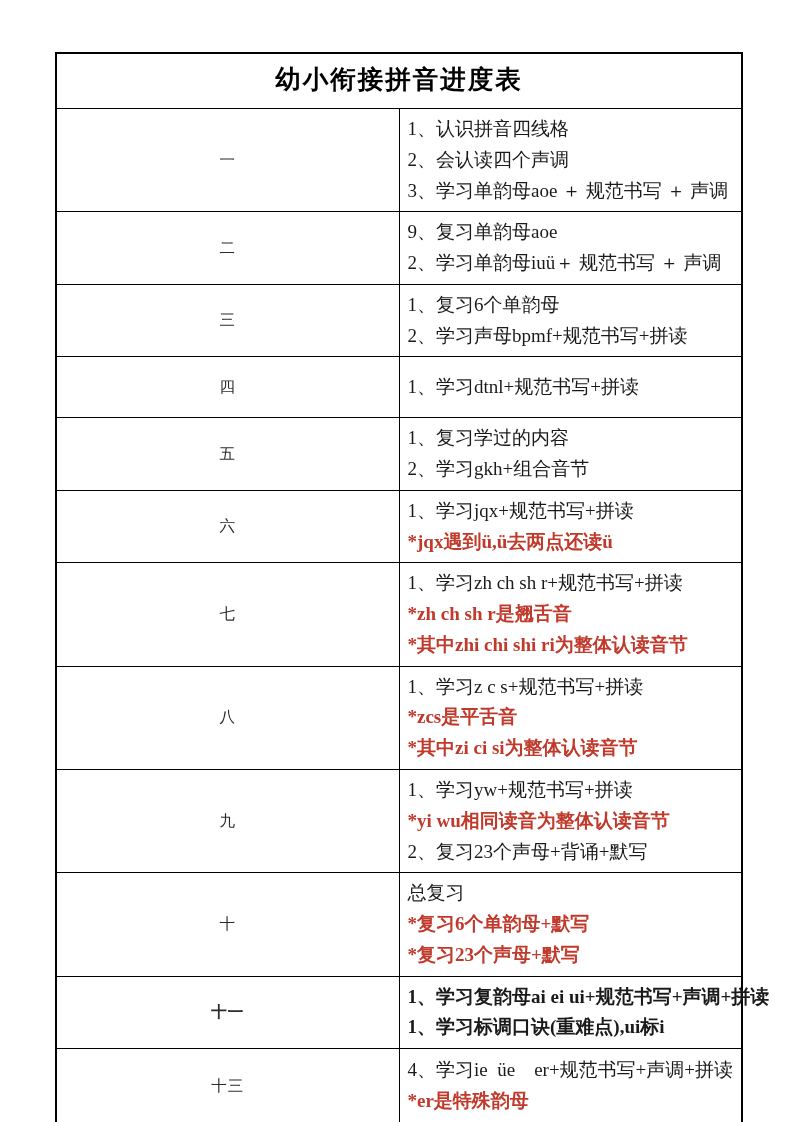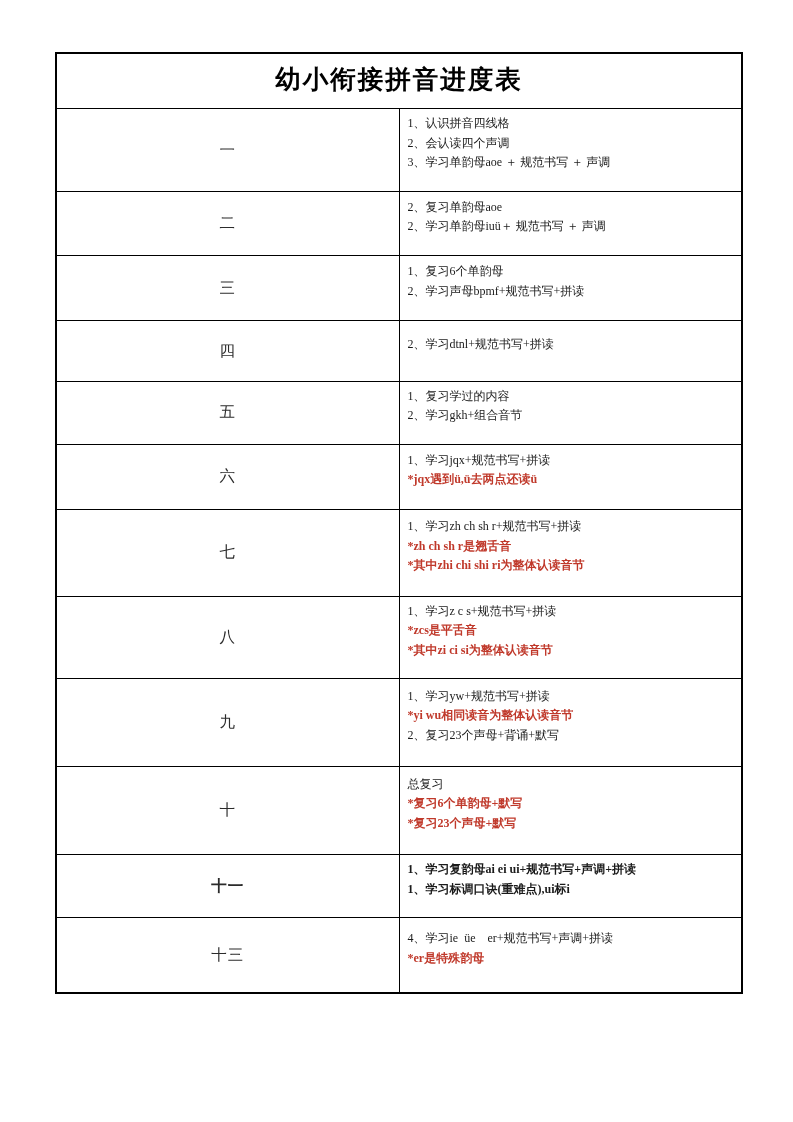--- a/index.html
+++ b/index.html
@@ -62,22 +62,22 @@
   .week-cell {
     width: 113px;
     text-align: center;
     font-size: 15.5px;
     color: #2b2b2b;
     font-family: "Liberation Serif", "DejaVu Serif", serif;
     letter-spacing: 1px;
   }
 
   .content-cell {
-    padding: 5px 0 18px 8px;
-    font-size: 12px;
+    padding: 5px 0 5px 8px;
+    font-size: 19px;
     line-height: 1.62;
     color: #1a1a1a;
     font-family: "Liberation Serif", "DejaVu Serif", serif;
   }
 
   .line {
     white-space: pre;
     display: block;
   }
 
@@ -104,35 +104,35 @@
             <td class="week-cell">一</td>
             <td class="content-cell">
               <span class="line black">1、认识拼音四线格</span>
               <span class="line black">2、会认读四个声调</span>
               <span class="line black">3、学习单韵母aoe ＋ 规范书写 ＋ 声调</span>
             </td>
           </tr>
           <tr style="height: 64px;">
             <td class="week-cell">二</td>
             <td class="content-cell">
-              <span class="line black">2、复习单韵母aoe</span>
+              <span class="line black">9、复习单韵母aoe</span>
               <span class="line black">2、学习单韵母iuü＋ 规范书写 ＋ 声调</span>
             </td>
           </tr>
           <tr style="height: 65px;">
             <td class="week-cell">三</td>
             <td class="content-cell">
               <span class="line black">1、复习6个单韵母</span>
               <span class="line black">2、学习声母bpmf+规范书写+拼读</span>
             </td>
           </tr>
           <tr style="height: 61px;">
             <td class="week-cell">四</td>
             <td class="content-cell">
-              <span class="line black">2、学习dtnl+规范书写+拼读</span>
+              <span class="line black">1、学习dtnl+规范书写+拼读</span>
             </td>
           </tr>
           <tr style="height: 62px;">
             <td class="week-cell">五</td>
             <td class="content-cell">
               <span class="line black">1、复习学过的内容</span>
               <span class="line black">2、学习gkh+组合音节</span>
             </td>
           </tr>
           <tr style="height: 65px;">

